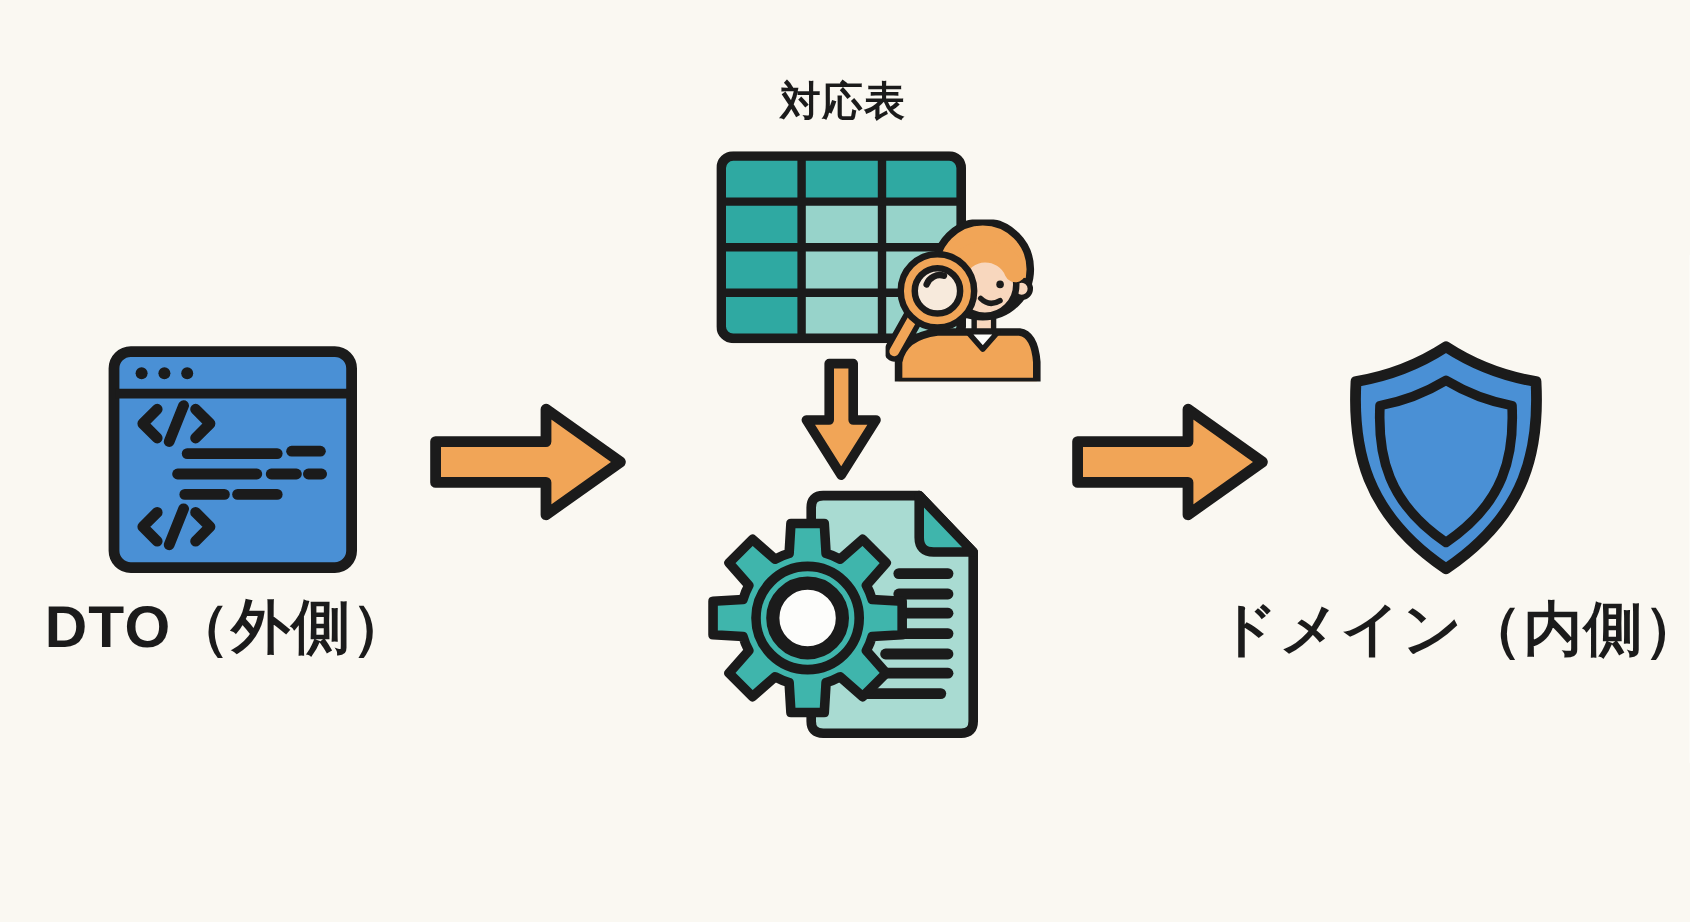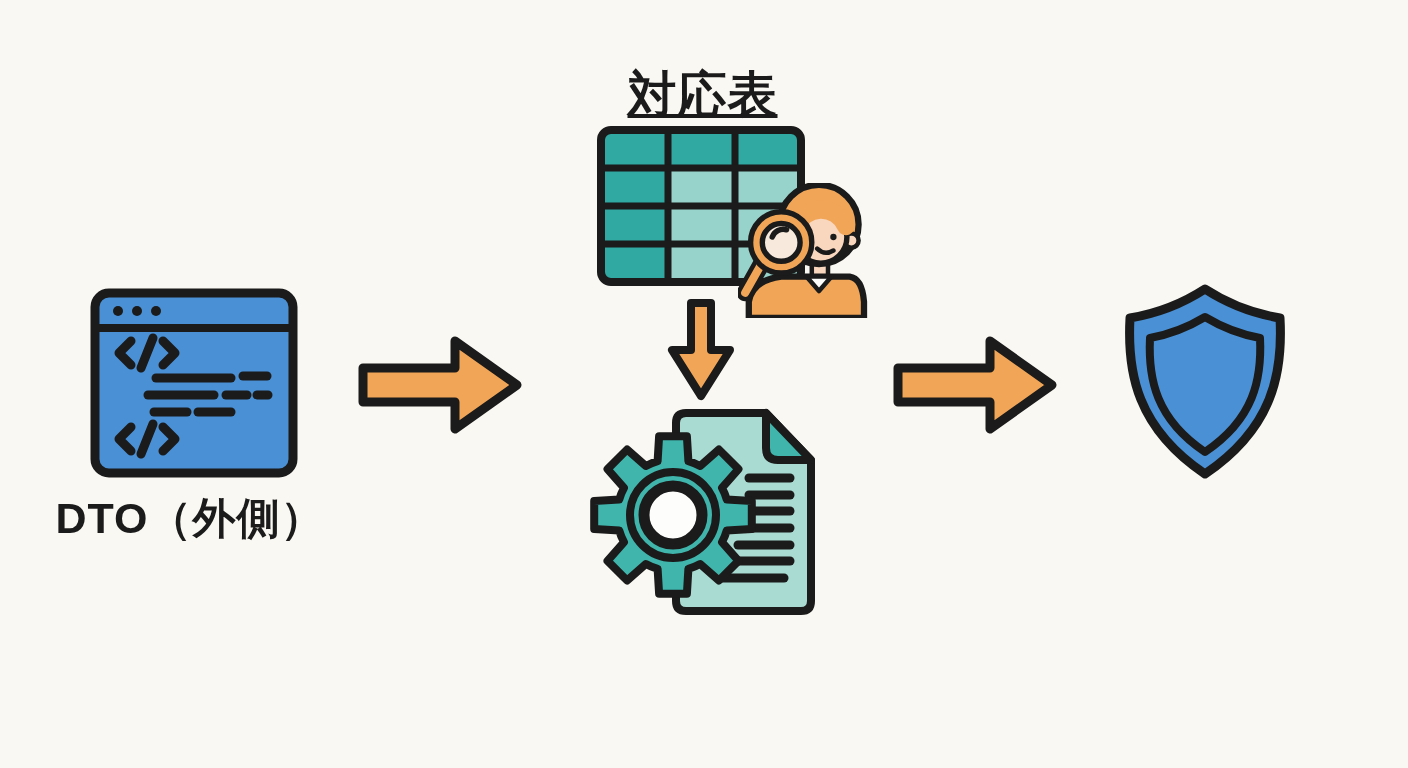--- a/index.html
+++ b/index.html
@@ -12,22 +12,22 @@
   }
   .abs{position:absolute;}
   .node-label{
     position:absolute;
     text-align:center;
     font-weight:bold;
     color:#1B1B1B;
     letter-spacing:1px;
     white-space:nowrap;
   }
-  .lbl-lg{font-size:43px;}
-  .lbl-md{font-size:49px;text-decoration:underline;}
+  .lbl-lg{font-size:49px;}
+  .lbl-md{font-size:34px;}
   svg{display:block;}
 </style>
 </head>
 <body>
 
 <div class="canvas">
 
   <svg class="abs" style="left:90px;top:288px;" width="208" height="190" viewBox="0 0 208 190">
     <rect x="5" y="5" width="198" height="180" rx="14" fill="#4A90D5" stroke="#1B1B1B" stroke-width="9"></rect>
     <line x1="6" y1="40" x2="202" y2="40" stroke="#1B1B1B" stroke-width="8"></line>
@@ -146,14 +146,15 @@
   </svg>
 
   <svg class="abs" style="left:891px;top:332px;" width="170" height="106" viewBox="0 0 170 106">
     <polygon points="7,36 99,36 99,9 161,53 99,97 99,70 7,70" fill="#F1A557" stroke="#1B1B1B" stroke-width="9" stroke-linejoin="round"></polygon>
   </svg>
 
   <svg class="abs" style="left:1114px;top:281px;" width="182" height="200" viewBox="0 0 182 200">
     <path d="M 91,8 C 111,21 136,32 166,37 C 169,92 159,147 91,193 C 23,147 13,92 16,37 C 46,32 71,21 91,8 Z" fill="#4A90D5" stroke="#1B1B1B" stroke-width="9" stroke-linejoin="round"></path>
     <path d="M 91,36 C 106,45 124,53 146,57 C 148,98 140,138 91,171 C 42,138 34,98 36,57 C 58,53 76,45 91,36 Z" fill="none" stroke="#1B1B1B" stroke-width="8" stroke-linejoin="round"></path>
   </svg>
+  <div class="node-label lbl-lg abs" style="left:1015px;top:492px;width:365px;">ドメイン（内側）</div>
 
 </div>
 
 </body></html>

